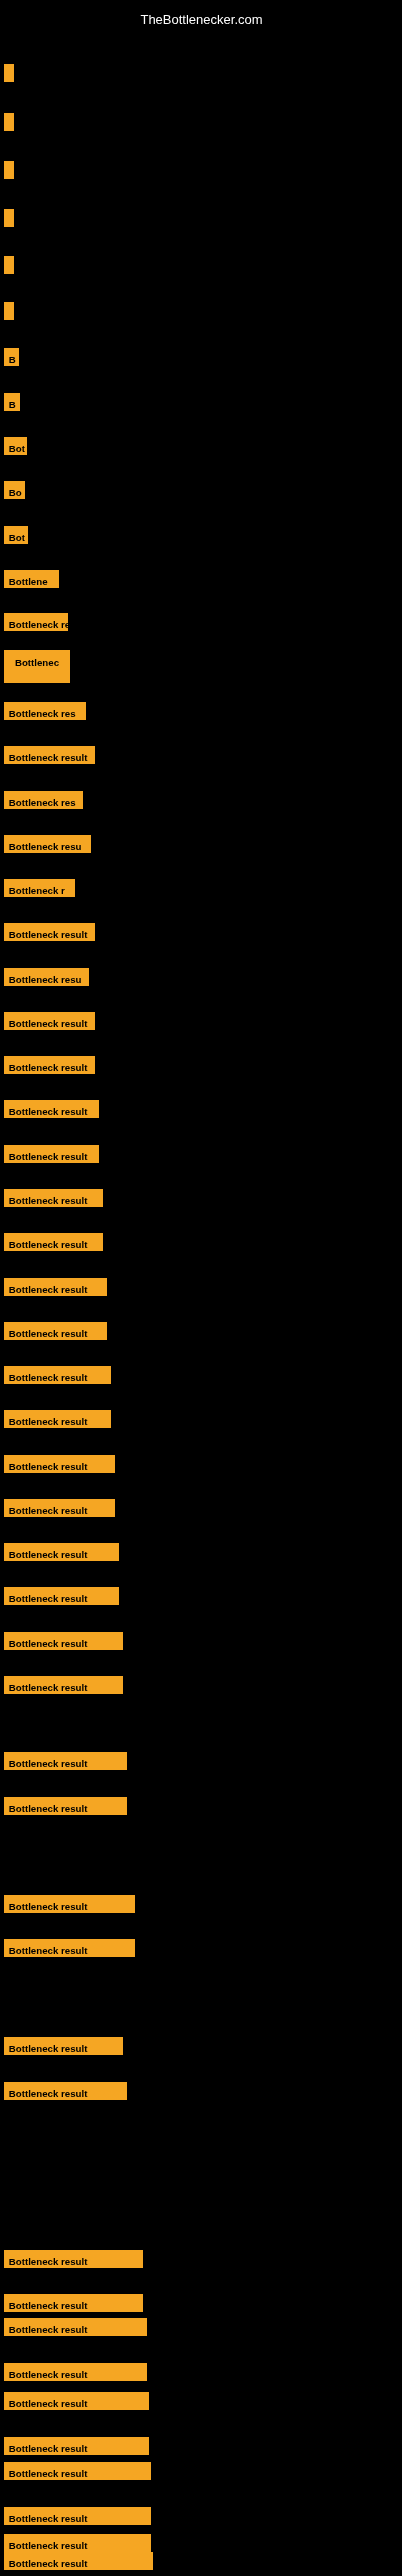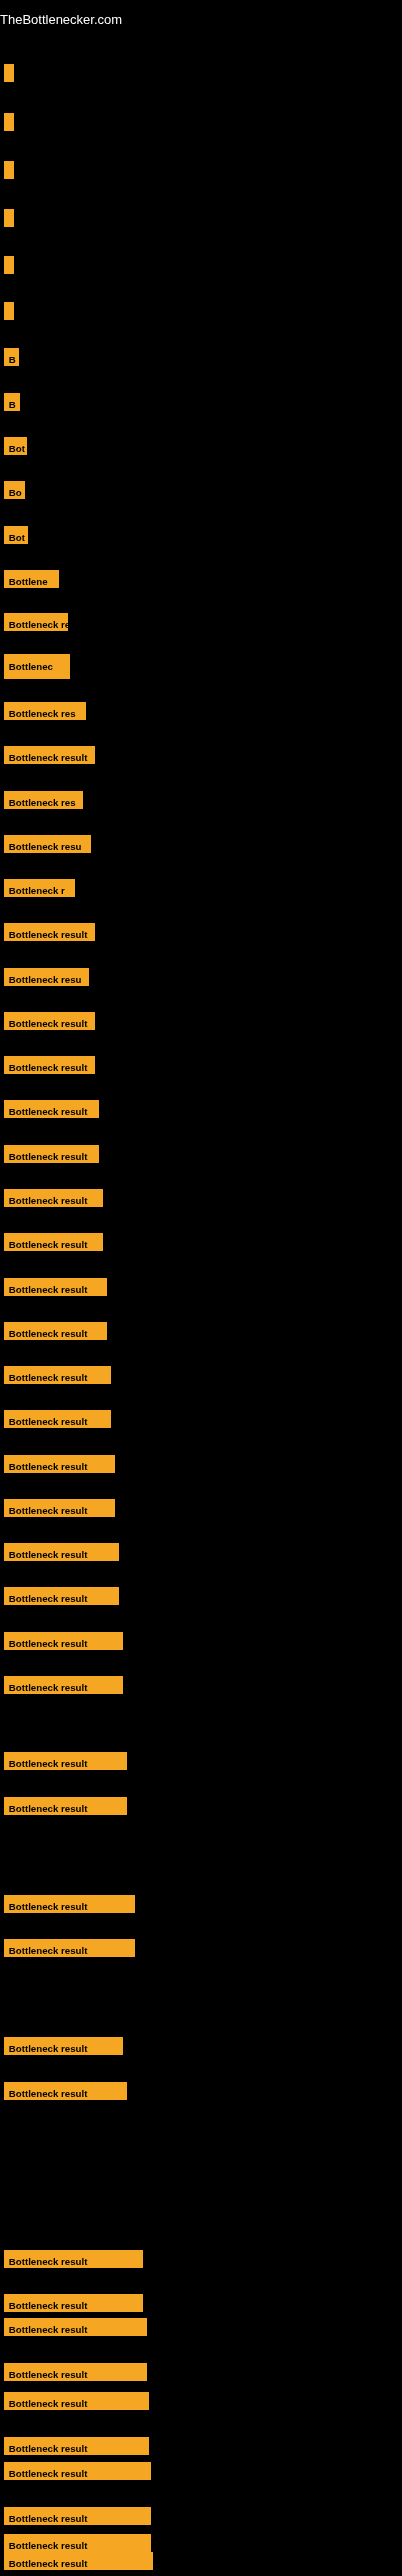--- a/index.html
+++ b/index.html
@@ -11,21 +11,21 @@
     body {
       background-color: #000;
       width: 403px;
       min-height: 2576px;
       font-family: Arial, sans-serif;
       position: relative;
     }
 
     .site-title {
       color: #fff;
-      text-align: left;
+      text-align: center;
       font-size: 13px;
       padding: 8px 0;
       position: absolute;
       top: 4px;
       width: 100%;
     }
 
     .chart-container {
       position: relative;
       width: 403px;
@@ -89,21 +89,21 @@
     <div class="bar-item" style="top: 526px; left: 4px; height: 17.7px;">
       <div class="bar-label" style="width: 24px; height: 17.7px; line-height: 17.7px;">Bot</div>
     </div>
     <div class="bar-item" style="top: 570px; left: 4px; height: 17.7px;">
       <div class="bar-label" style="width: 55px; height: 17.7px; line-height: 17.7px;">Bottlene</div>
     </div>
     <div class="bar-item" style="top: 613px; left: 4px; height: 17.7px;">
       <div class="bar-label" style="width: 64px; height: 17.7px; line-height: 17.7px;">Bottleneck re</div>
     </div>
     <div class="bar-item" style="top: 658px; left: 4px; height: 17.7px;">
-      <div class="bar-label" style="width: 66px; height: 25px; line-height: 17.7px;">Bottlenec</div>
+      <div class="bar-label" style="width: 66px; height: 33px; line-height: 17.7px; text-align: center;">Bottlenec</div>
     </div>
     <div class="bar-item" style="top: 702px; left: 4px; height: 17.7px;">
       <div class="bar-label" style="width: 82px; height: 17.7px; line-height: 17.7px;">Bottleneck res</div>
     </div>
     <div class="bar-item" style="top: 746px; left: 4px; height: 17.7px;">
       <div class="bar-label" style="width: 91px; height: 17.7px; line-height: 17.7px;">Bottleneck result</div>
     </div>
     <div class="bar-item" style="top: 791px; left: 4px; height: 17.7px;">
       <div class="bar-label" style="width: 79px; height: 17.7px; line-height: 17.7px;">Bottleneck res</div>
     </div>

